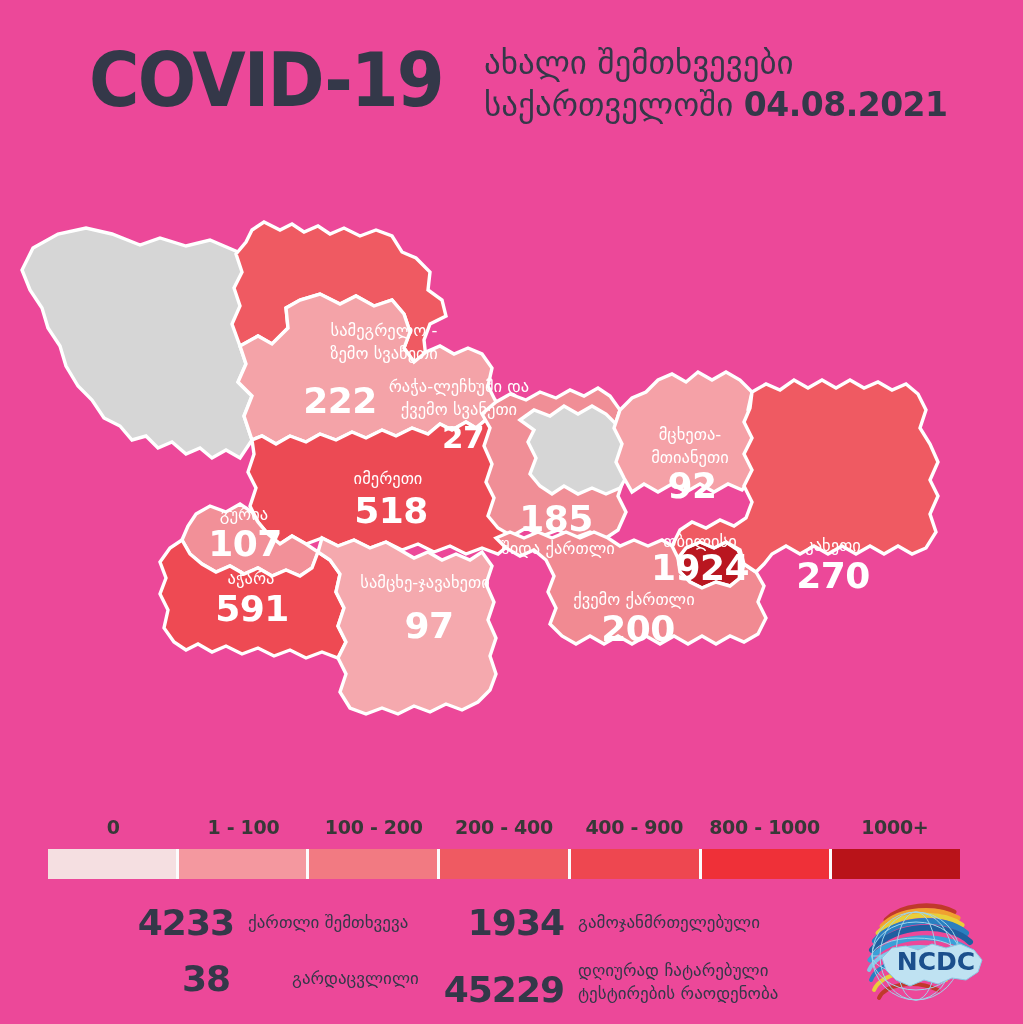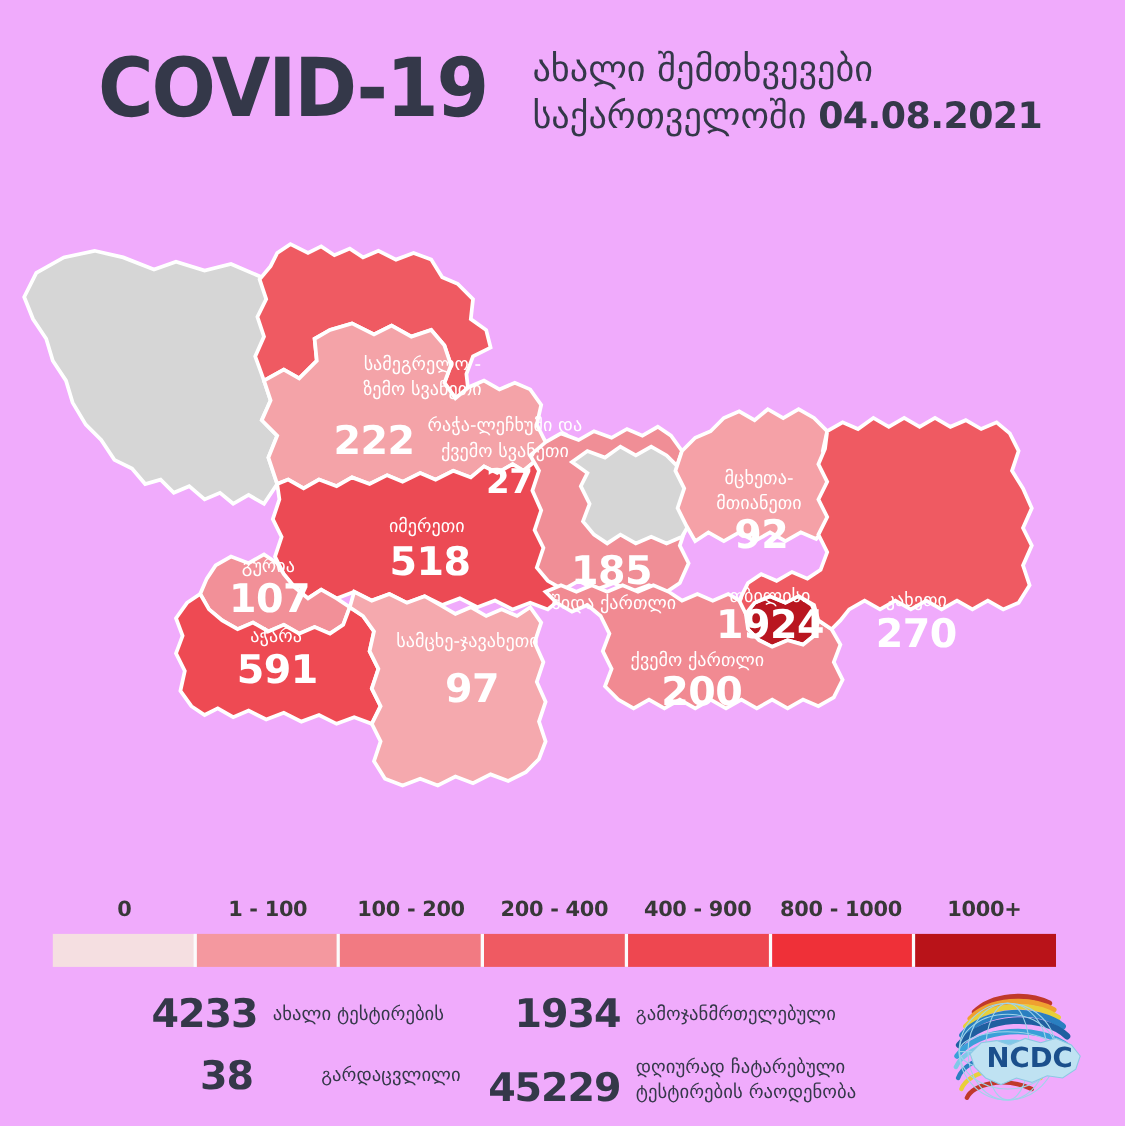--- a/index.html
+++ b/index.html
@@ -13,21 +13,21 @@
   body {
     font-family: "DejaVu Sans", sans-serif;
     position: relative;
     overflow: hidden;
   }
 
   #page {
     position: relative;
     width: 1023px;
     height: 1024px;
-    background: #f0abfc;
+    background: #ec4899;
   }
 
   
   #header {
     position: absolute;
     left: 0;
     top: 38px;
     width: 1023px;
     height: 120px;
     display: flex;
@@ -328,21 +328,21 @@
       <div class="sw" style="background:#ee4750"></div>
       <div class="sw" style="background:#ef3038"></div>
       <div class="sw" style="background:#b91319"></div>
     </div>
   </div>
 
   <div id="stats">
 
     <div class="stat" id="stat-cases">
       <div class="num">4233</div>
-      <div class="txt">ახალი ტესტირების</div>
+      <div class="txt">ქართლი შემთხვევა</div>
     </div>
 
     <div class="stat" id="stat-deaths">
       <div class="num">38</div>
       <div class="txt">გარდაცვლილი</div>
     </div>
 
     <div class="stat" id="stat-recov">
       <div class="num">1934</div>
       <div class="txt">გამოჯანმრთელებული</div>

